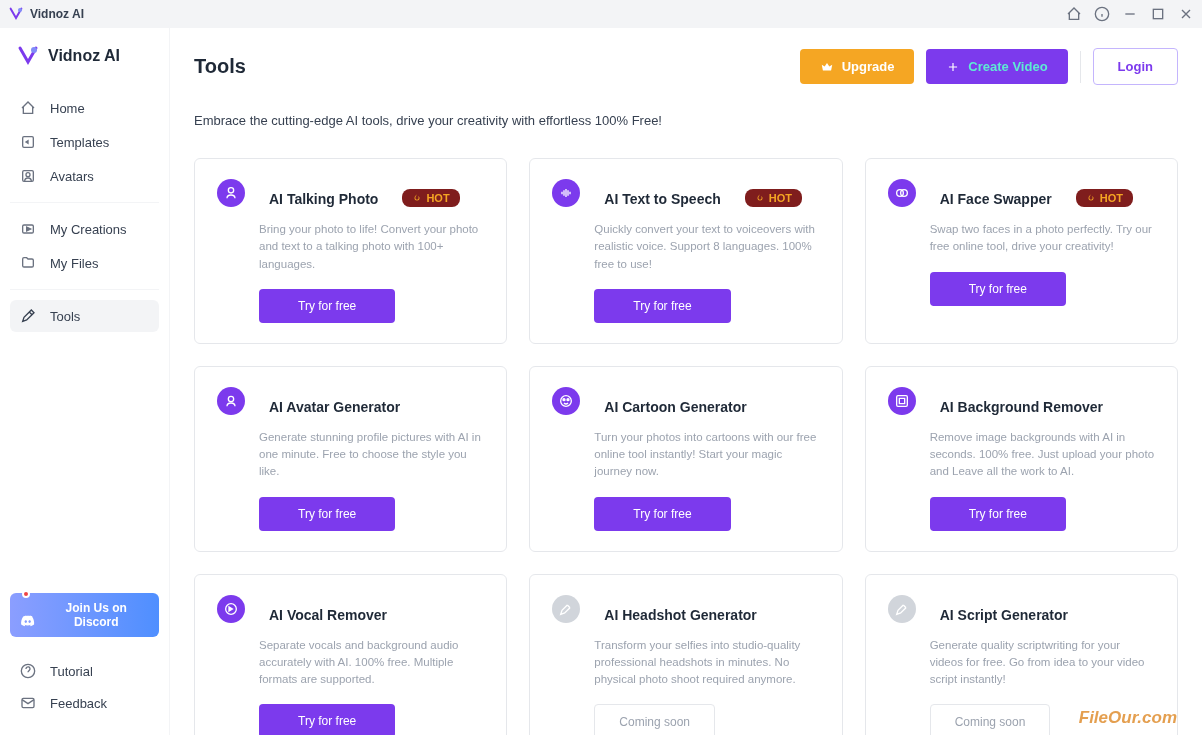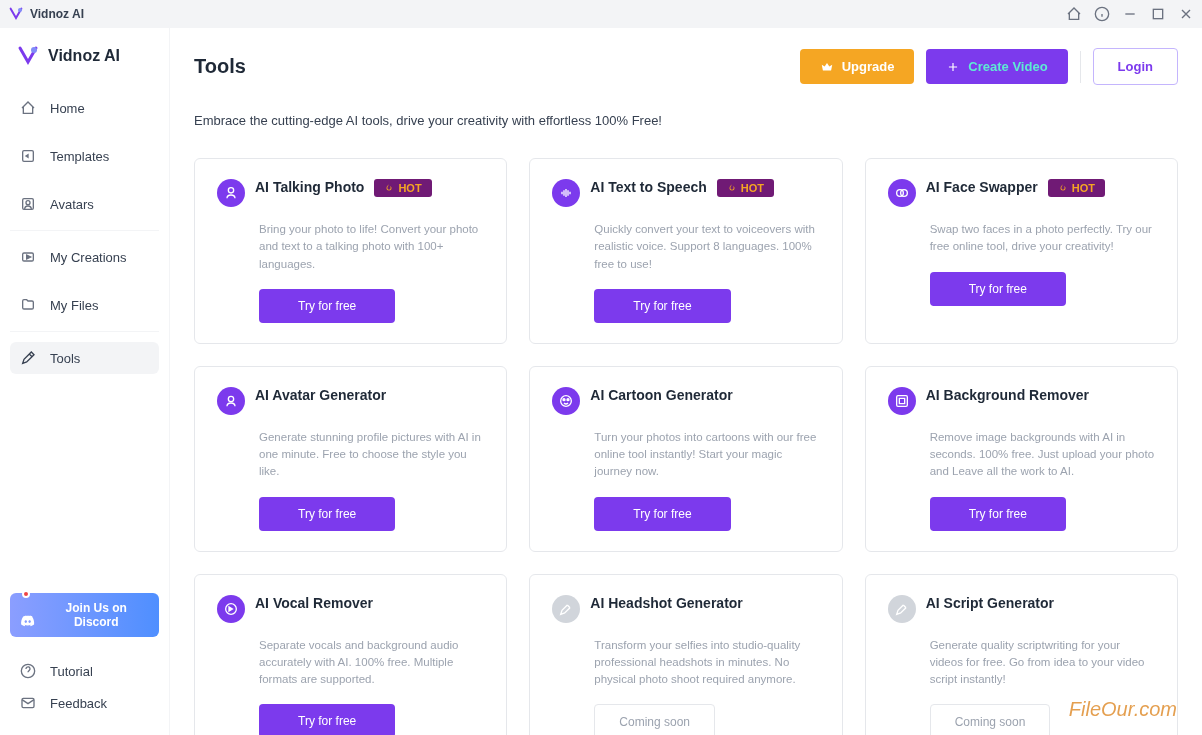--- a/index.html
+++ b/index.html
@@ -11,21 +11,21 @@
 .titlebar-text { font-size: 12px; font-weight: 600; color: #374151; }
 .titlebar-right { display: flex; align-items: center; gap: 12px; }
 .titlebar-icon { width: 16px; height: 16px; color: #6b7280; cursor: pointer; display: flex; align-items: center; justify-content: center; }
 
 .app { display: flex; height: calc(100% - 28px); }
 
 .sidebar { width: 170px; background: #fff; display: flex; flex-direction: column; padding: 16px 10px; border-right: 1px solid #f3f4f6; }
 .sidebar-logo { display: flex; align-items: center; gap: 8px; padding: 0 6px 24px 6px; }
 .sidebar-logo-icon { width: 24px; height: 24px; }
 .sidebar-logo-text { font-size: 16px; font-weight: 700; color: #1f2937; }
-.nav-group { display: flex; flex-direction: column; gap: 16px; }
+.nav-group { display: flex; flex-direction: column; gap: 2px; }
 .nav-item { display: flex; align-items: center; gap: 14px; padding: 8px 10px; border-radius: 6px; cursor: pointer; font-size: 13px; color: #374151; }
 .nav-item.active { background: #f3f4f6; font-weight: 500; }
 .nav-item-icon { width: 16px; height: 16px; color: #6b7280; flex-shrink: 0; }
 .nav-item.active .nav-item-icon { color: #374151; }
 .nav-divider { height: 1px; background: #f3f4f6; margin: 10px 0; }
 .sidebar-bottom { margin-top: auto; }
 .discord-btn { background: linear-gradient(90deg, #8b9eff, #4f8fff); color: #fff; border-radius: 6px; padding: 8px 10px; text-align: center; font-size: 12px; font-weight: 600; cursor: pointer; margin-bottom: 18px; display: flex; align-items: flex-end; justify-content: center; gap: 8px; position: relative; }
 .discord-badge { position: absolute; top: -3px; left: 12px; width: 8px; height: 8px; background: #ef4444; border-radius: 50%; border: 2px solid #fff; }
 
 .main { flex: 1; overflow-y: auto; padding: 20px 24px; }
@@ -36,32 +36,32 @@
 .btn-upgrade { background: #f5a623; color: #fff; }
 .btn-create { background: #7c3aed; color: #5eead4; }
 .btn-login { background: #fff; color: #7c3aed; border: 1px solid #c4b5fd; padding: 10px 24px; }
 .btn-icon { width: 14px; height: 14px; }
 .header-divider { width: 1px; height: 32px; background: #e5e7eb; }
 
 .subtitle { font-size: 13px; color: #374151; margin-bottom: 30px; }
 
 .cards-grid { display: grid; grid-template-columns: repeat(3, 1fr); gap: 22px; }
 .card { border: 1px solid #e5e7eb; border-radius: 6px; padding: 20px 22px; background: #fff; }
-.card-header { display: flex; align-items: flex-start; gap: 10px; margin-bottom: 14px; }
+.card-header { display: flex; align-items: flex-end; gap: 24px; margin-bottom: 14px; }
 .card-icon { width: 28px; height: 28px; border-radius: 50%; background: #7c3aed; display: flex; align-items: center; justify-content: center; flex-shrink: 0; }
 .card-icon.grey { background: #d1d5db; }
 .card-icon svg { width: 16px; height: 16px; color: #fff; }
 .card-title { font-size: 14px; font-weight: 600; color: #1f2937; }
-.hot-badge { background: #701a75; color: #f5a623; font-size: 11px; font-weight: 700; padding: 3px 10px; border-radius: 3px; display: flex; align-items: center; gap: 4px; }
+.hot-badge { background: #7f1d1d; color: #f5a623; font-size: 11px; font-weight: 700; padding: 3px 10px; border-radius: 8px; display: flex; align-items: center; gap: 4px; }
 .card-desc { font-size: 11.5px; color: #9ca3af; line-height: 1.5; margin-bottom: 16px; margin-left: 42px; }
 .card-action { margin-left: 42px; }
 .try-btn { background: #7c3aed; color: #fff; border: none; padding: 10px 39px; border-radius: 4px; font-size: 12px; cursor: pointer; }
 .coming-btn { background: #fff; color: #9ca3af; border: 1px solid #e5e7eb; padding: 10px 24px; border-radius: 4px; font-size: 12px; }
 
-.watermark { position: absolute; bottom: 14px; right: 25px; font-size: 20px; font-weight: 400; color: #d97706; opacity: 0.7; font-style: italic; }
+.watermark { position: absolute; bottom: 7px; right: 25px; font-size: 17px; font-weight: 700; color: #d97706; opacity: 0.7; font-style: italic; }
 </style>
 </head>
 <body>
 
 <div class="titlebar">
   <div class="titlebar-left">
     <svg class="titlebar-logo" viewBox="0 0 24 24" fill="none">
         <path d="M4 4 L12 18 L20 4" stroke="#7c3aed" stroke-width="3" fill="none" stroke-linecap="round"></path>
         <circle cx="18" cy="6" r="3" fill="#818cf8"></circle>
       </svg>

